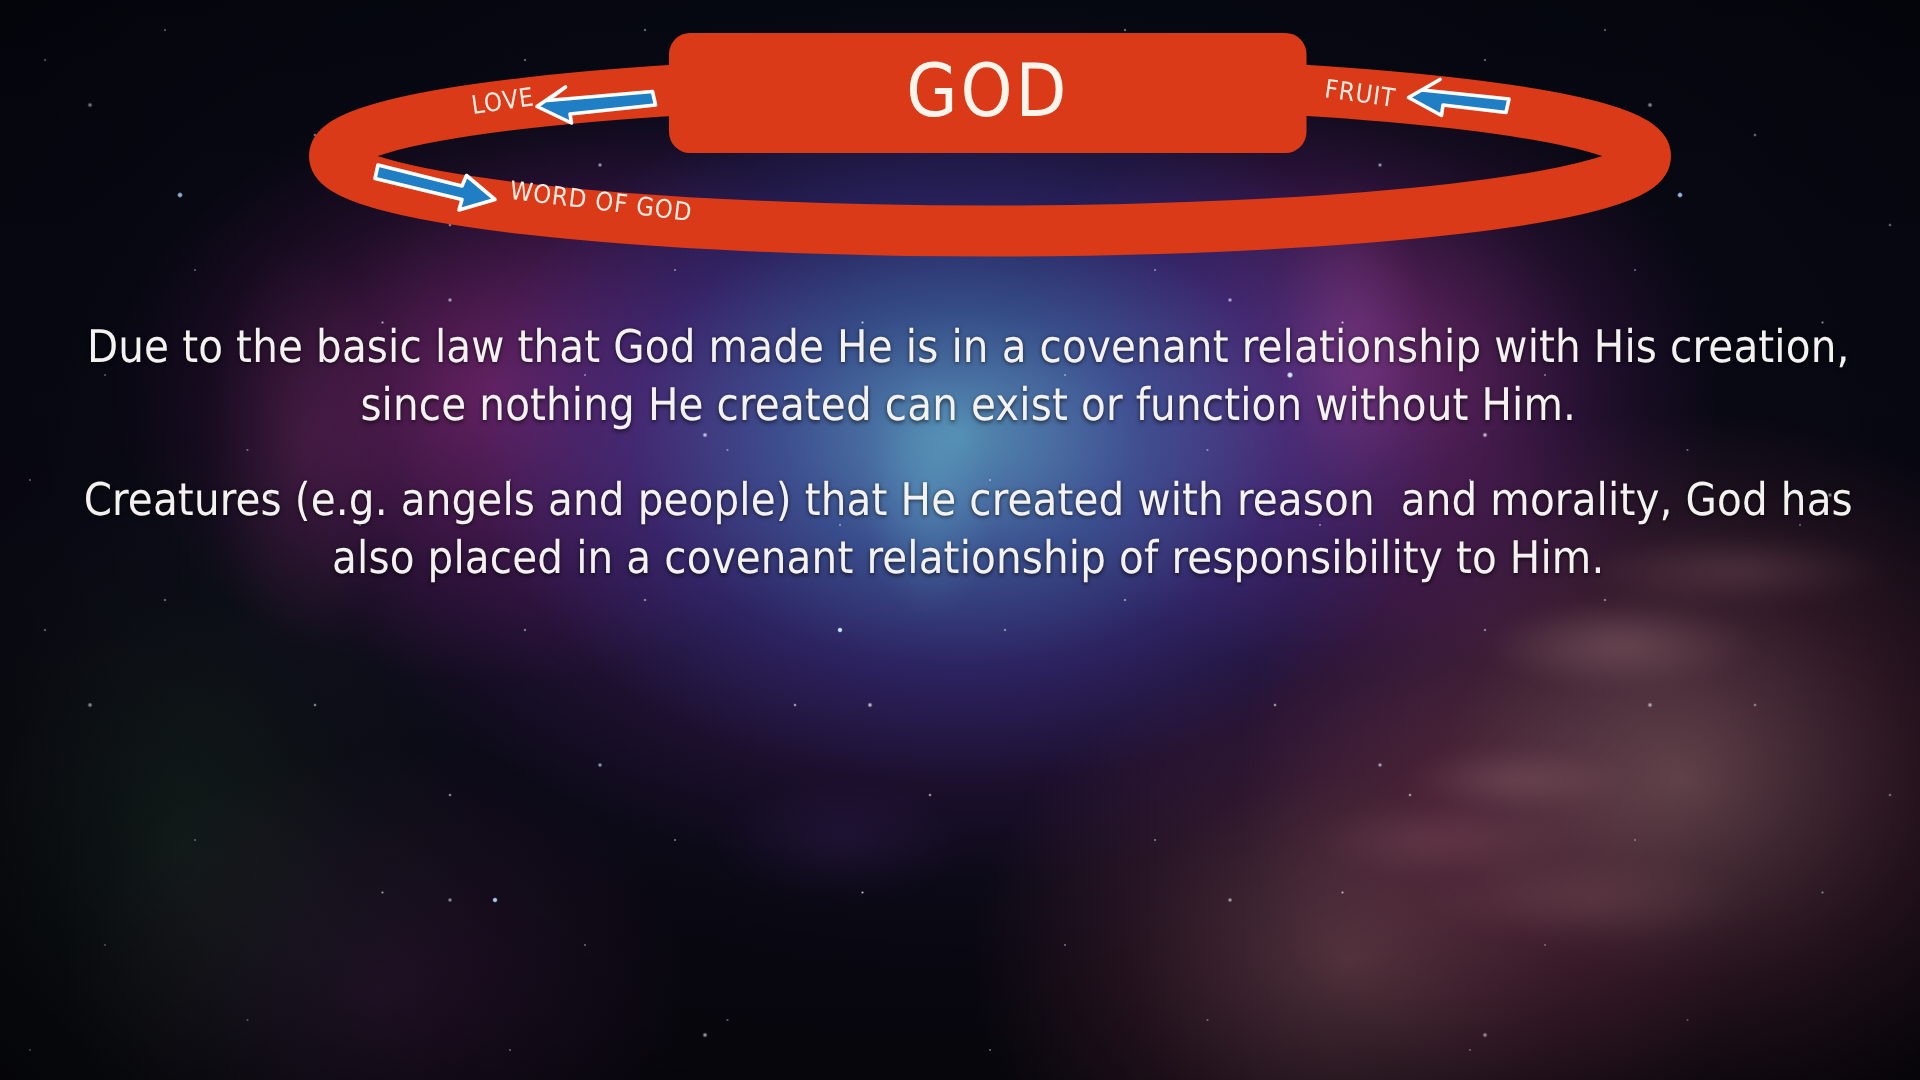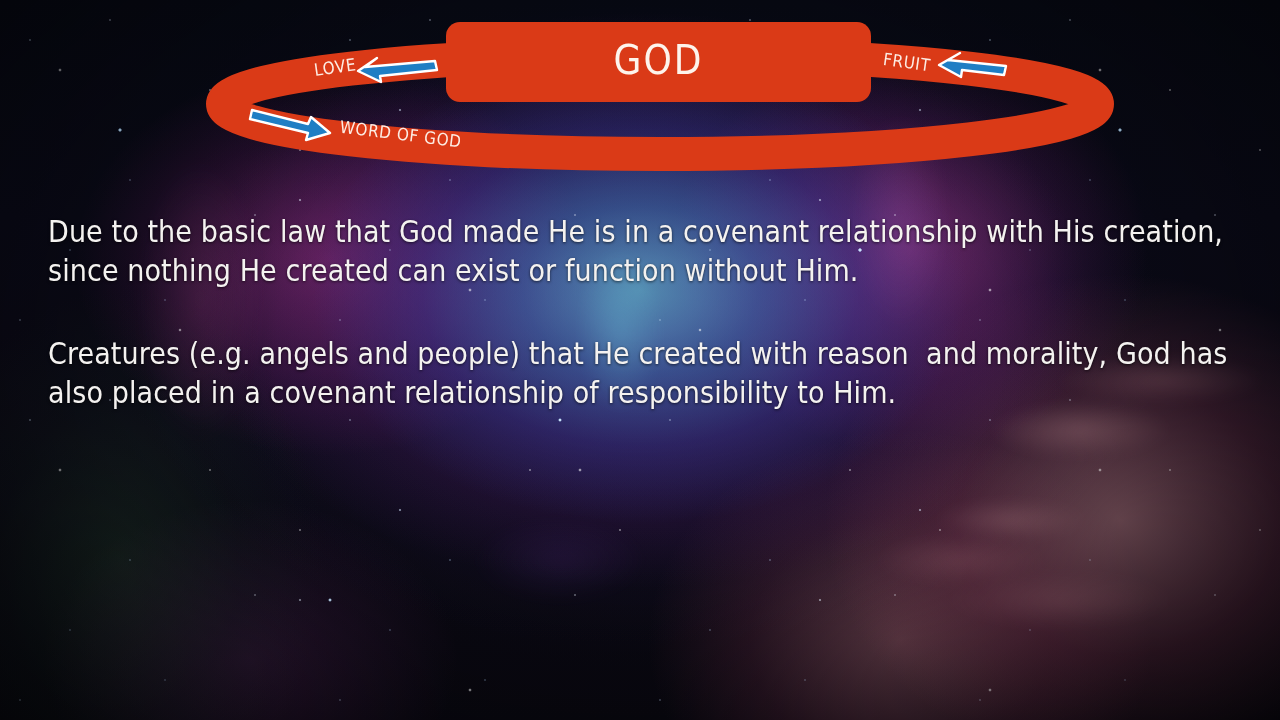--- a/index.html
+++ b/index.html
@@ -120,44 +120,44 @@
     left:446px; top:22px;
     width:425px; height:80px;
     background:#da3a17;
     border-radius:14px;
     z-index:5;
   }
   #god-text{
     position:absolute; inset:0;
     display:flex; align-items:center; justify-content:center;
     color:#fdf4ec;
-    font-size:40px;
+    font-size:49px;
     font-weight:300;
     letter-spacing:2px;
     line-height:1;
     font-family:"DejaVu Sans Condensed","Liberation Sans",sans-serif;
     padding-bottom:4px;
   }
 
   
   #body-text{
     position:absolute;
     left:48px; top:212px;
     width:1195px;
     color:#f4f2f0;
     font-size:30px;
     line-height:1.30;
     font-weight:300;
     letter-spacing:.1px;
     text-shadow:0 1px 3px rgba(0,0,0,.65);
     font-family:"DejaVu Sans Condensed","Liberation Sans",sans-serif;
   }
-  #body-text p{ margin:0; white-space:pre-wrap; }
+  #body-text p{ margin:0; white-space:pre-wrap;text-align:center; }
   #body-text p.gap-before{ margin-top:22px; }
-  #body-text p.gap-before-lg{ margin-top:44px; }
+  #body-text p.gap-before-lg{ margin-top:24px; }
 </style>
 </head>
 <body>
 
 <div id="slide">
 
   <div class="bg-layer bg-base"></div>
   <div class="bg-layer bg-wisp"></div>
   <div class="bg-layer stars-sm"></div>
   <div class="bg-layer stars-md"></div>

